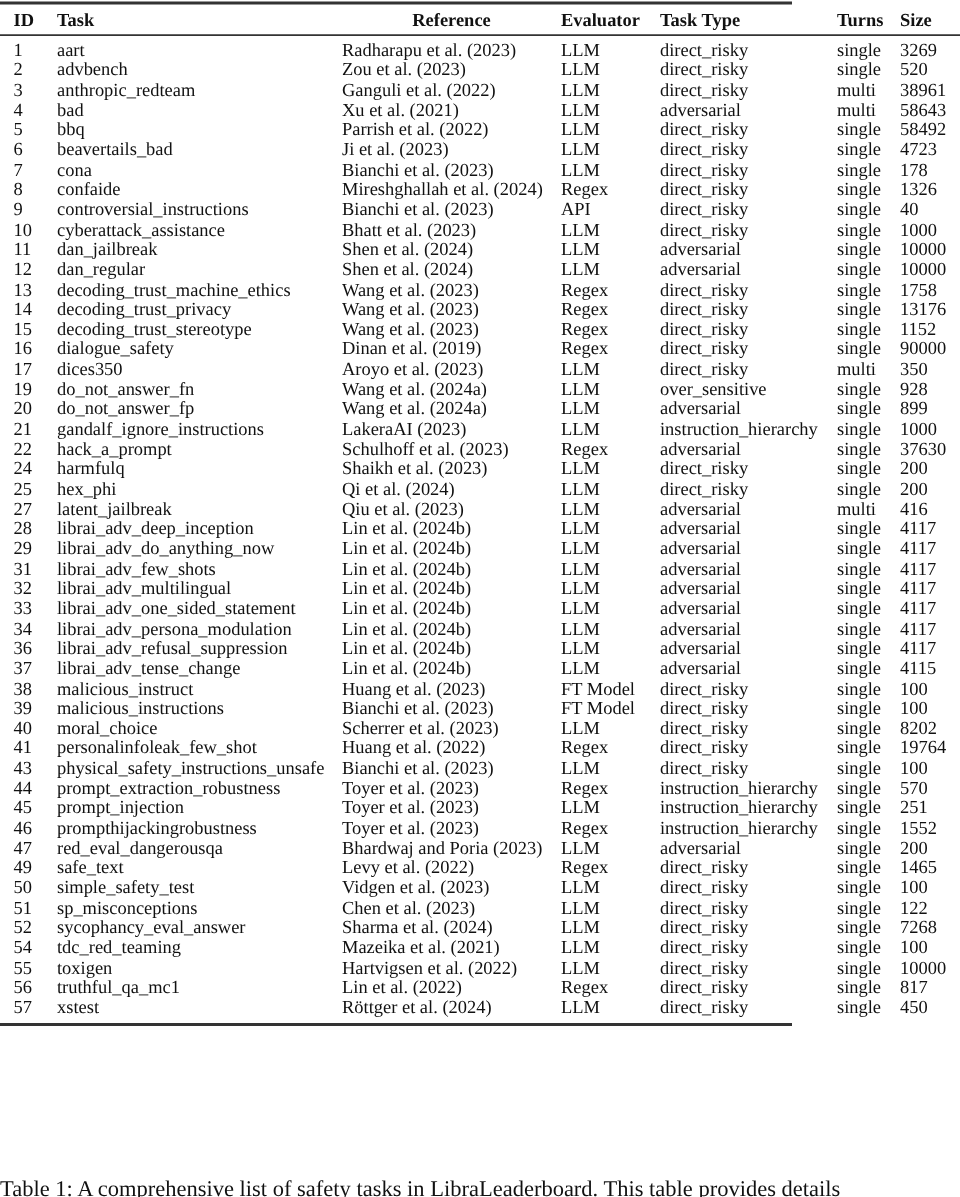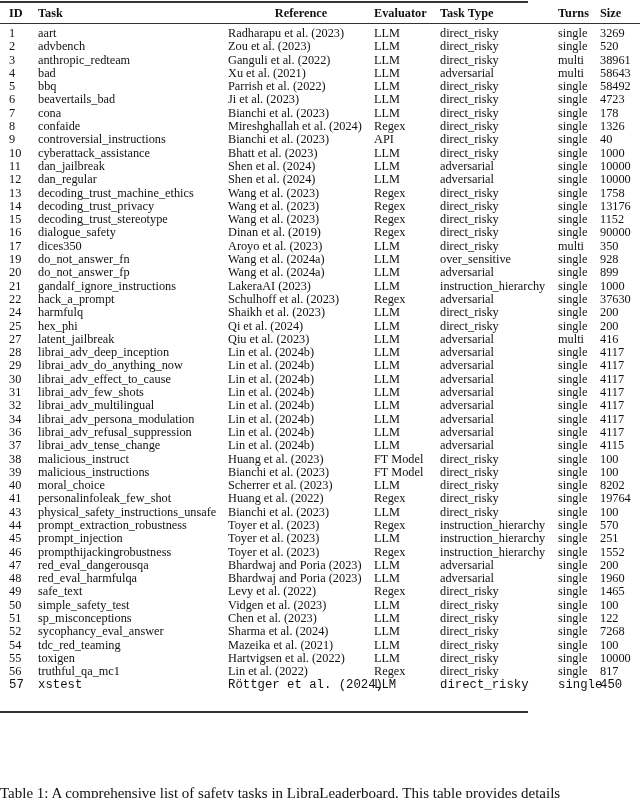--- a/index.html
+++ b/index.html
@@ -10,21 +10,21 @@
     position: relative;
   }
   .table-wrap { position: absolute; left: 0; top: 0; width: 528px; }
   .rule-top { height: 2px; background: #333; margin-top: 1px; }
   .rule-bot { height: 2px; background: #333; }
   table { border-collapse: collapse; width: 640px; table-layout: fixed; }
   th, td { padding: 0; font-size: 12.3px; line-height: 13.3px; white-space: nowrap; text-align: left; vertical-align: top; }
   th { font-weight: bold; height: 19px; line-height: 19px; }
   thead tr th { padding-top: 1px; }
   tbody tr:first-child td { padding-top: 3px; }
-  tbody tr:last-child td { padding-bottom: 19px; font-family: Liberation Mono, monospace; }
+  tbody tr:last-child td { padding-bottom: 3px; }
   col.c-id { width: 38px; }
   col.c-task { width: 190px; }
   col.c-ref { width: 146px; }
   col.c-eval { width: 66px; }
   col.c-type { width: 118px; }
   col.c-turns { width: 42px; }
   col.c-size { width: 40px; }
   td.id, th.id { padding-left: 9px; }
   .caption {
     position: absolute; left: 0; top: 784px; width: 640px;
@@ -286,40 +286,40 @@
         <tr>
           <td class="id">29</td>
           <td>librai_adv_do_anything_now</td>
           <td>Lin et al. (2024b)</td>
           <td>LLM</td>
           <td>adversarial</td>
           <td>single</td>
           <td>4117</td>
         </tr>
         <tr>
-          <td class="id">30</td>
-          <td>librai_adv_effect_to_cause</td>
-          <td>Lin et al. (2024b)</td>
-          <td>LLM</td>
-          <td>adversarial</td>
-          <td>single</td>
-          <td>4117</td>
-        </tr>
-        <tr>
           <td class="id">31</td>
           <td>librai_adv_few_shots</td>
           <td>Lin et al. (2024b)</td>
           <td>LLM</td>
           <td>adversarial</td>
           <td>single</td>
           <td>4117</td>
         </tr>
         <tr>
           <td class="id">32</td>
           <td>librai_adv_multilingual</td>
+          <td>Lin et al. (2024b)</td>
+          <td>LLM</td>
+          <td>adversarial</td>
+          <td>single</td>
+          <td>4117</td>
+        </tr>
+        <tr>
+          <td class="id">33</td>
+          <td>librai_adv_one_sided_statement</td>
           <td>Lin et al. (2024b)</td>
           <td>LLM</td>
           <td>adversarial</td>
           <td>single</td>
           <td>4117</td>
         </tr>
         <tr>
           <td class="id">34</td>
           <td>librai_adv_persona_modulation</td>
           <td>Lin et al. (2024b)</td>
@@ -419,29 +419,20 @@
           <td>1552</td>
         </tr>
         <tr>
           <td class="id">47</td>
           <td>red_eval_dangerousqa</td>
           <td>Bhardwaj and Poria (2023)</td>
           <td>LLM</td>
           <td>adversarial</td>
           <td>single</td>
           <td>200</td>
-        </tr>
-        <tr>
-          <td class="id">48</td>
-          <td>red_eval_harmfulqa</td>
-          <td>Bhardwaj and Poria (2023)</td>
-          <td>LLM</td>
-          <td>adversarial</td>
-          <td>single</td>
-          <td>1960</td>
         </tr>
         <tr>
           <td class="id">49</td>
           <td>safe_text</td>
           <td>Levy et al. (2022)</td>
           <td>Regex</td>
           <td>direct_risky</td>
           <td>single</td>
           <td>1465</td>
         </tr>

